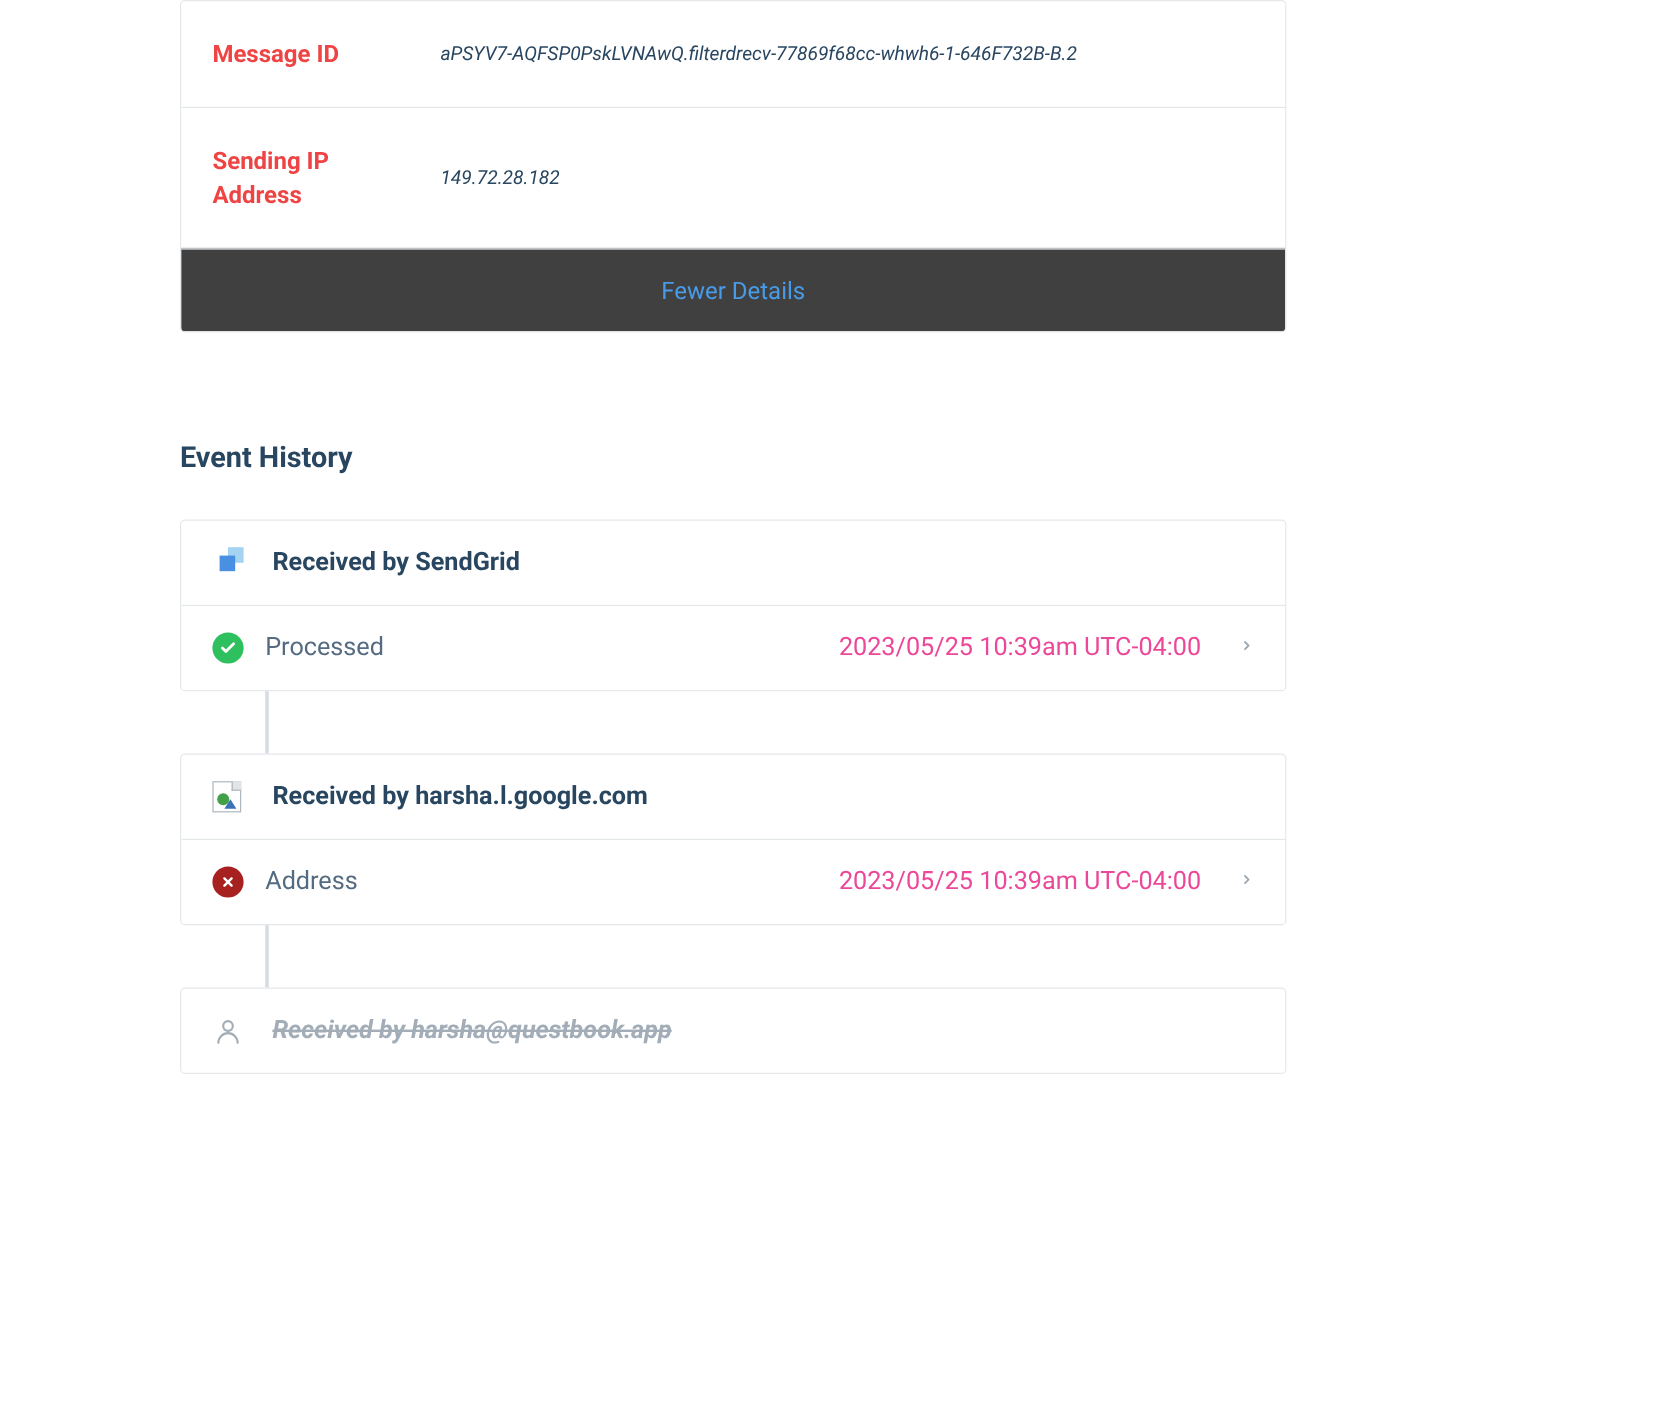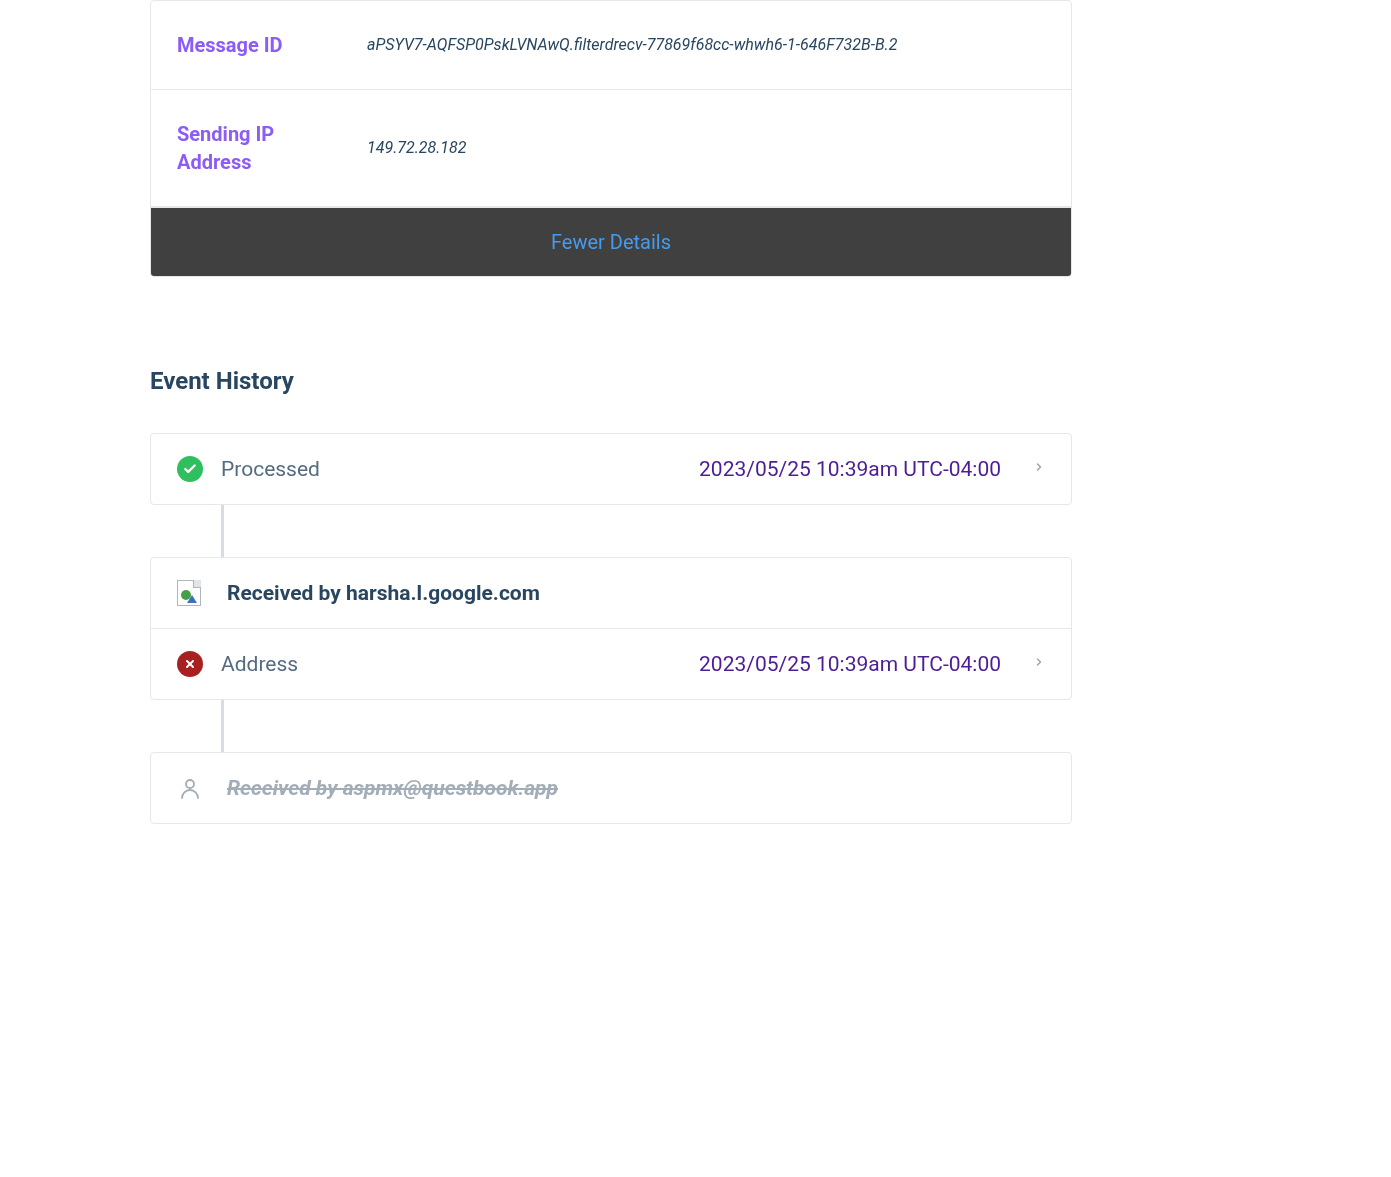--- a/index.html
+++ b/index.html
@@ -24,21 +24,21 @@
     display: flex;
     padding: 30px 26px;
     border-bottom: 1px solid #e5e8eb;
     align-items: center;
   }
   .detail-row:last-of-type { border-bottom: none; }
   .detail-label {
     width: 160px;
     font-weight: 700;
     font-size: 20px;
-    color: #8b5cf6;
+    color: #ef4444;
     line-height: 1.4;
     flex-shrink: 0;
   }
   .detail-value {
     font-size: 16px;
     color: #294661;
     line-height: 1.45;
     padding-left: 30px;
     word-break: break-all;
     font-style: italic;
@@ -86,21 +86,21 @@
     gap: 18px;
     cursor: pointer;
   }
   .event-name {
     font-size: 21px;
     color: #546b81;
     flex: 1;
   }
   .event-time {
     font-size: 21px;
-    color: #4c1d95;
+    color: #ec4899;
     margin-right: 14px;
   }
   .chevron {
     color: #9aa6b1;
   }
   .icon-check {
     width: 26px; height: 26px;
     border-radius: 50%;
     background: #2ebf5e;
     display: flex; align-items: center; justify-content: center;
@@ -177,20 +177,27 @@
       <div class="detail-value">149.72.28.182</div>
     </div>
     <div class="toggle-footer">
       <span class="toggle-link">Fewer Details</span>
     </div>
   </div>
 
   <h2 class="section-title">Event History</h2>
 
   <div class="event-group">
+    <div class="event-header">
+      <div class="sendgrid-icon">
+        <div class="sq1"></div>
+          <div class="sq2"></div>
+      </div>
+      <div class="event-header-title">Received by SendGrid</div>
+    </div>
     <div class="event-row">
       <div class="icon-check">
         <svg viewBox="0 0 24 24" fill="none" stroke="#fff" stroke-width="4" stroke-linecap="round" stroke-linejoin="round">
             <polyline points="20 6 9 17 4 12"></polyline>
           </svg>
       </div>
       <div class="event-name">Processed</div>
       <div class="event-time">2023/05/25 10:39am UTC-04:00</div>
       <div class="chevron">
         <svg width="12" height="20" viewBox="0 0 24 24" fill="none" stroke="currentColor" stroke-width="3" stroke-linecap="round" stroke-linejoin="round">
@@ -232,17 +239,17 @@
   <div class="connector"></div>
 
   <div class="event-group last">
     <div class="event-header">
       <div class="person-icon">
         <svg width="24" height="24" viewBox="0 0 24 24" fill="none" stroke="#a2adb7" stroke-width="1.8" stroke-linecap="round" stroke-linejoin="round">
             <circle cx="12" cy="8" r="4"></circle>
             <path d="M4 22c0-4.4 3.6-8 8-8s8 3.6 8 8"></path>
           </svg>
       </div>
-      <div class="event-header-title strike">Received by aspmx@questbook.app</div>
+      <div class="event-header-title strike">Received by harsha@questbook.app</div>
     </div>
   </div>
 
 </div>
 
 </body></html>

